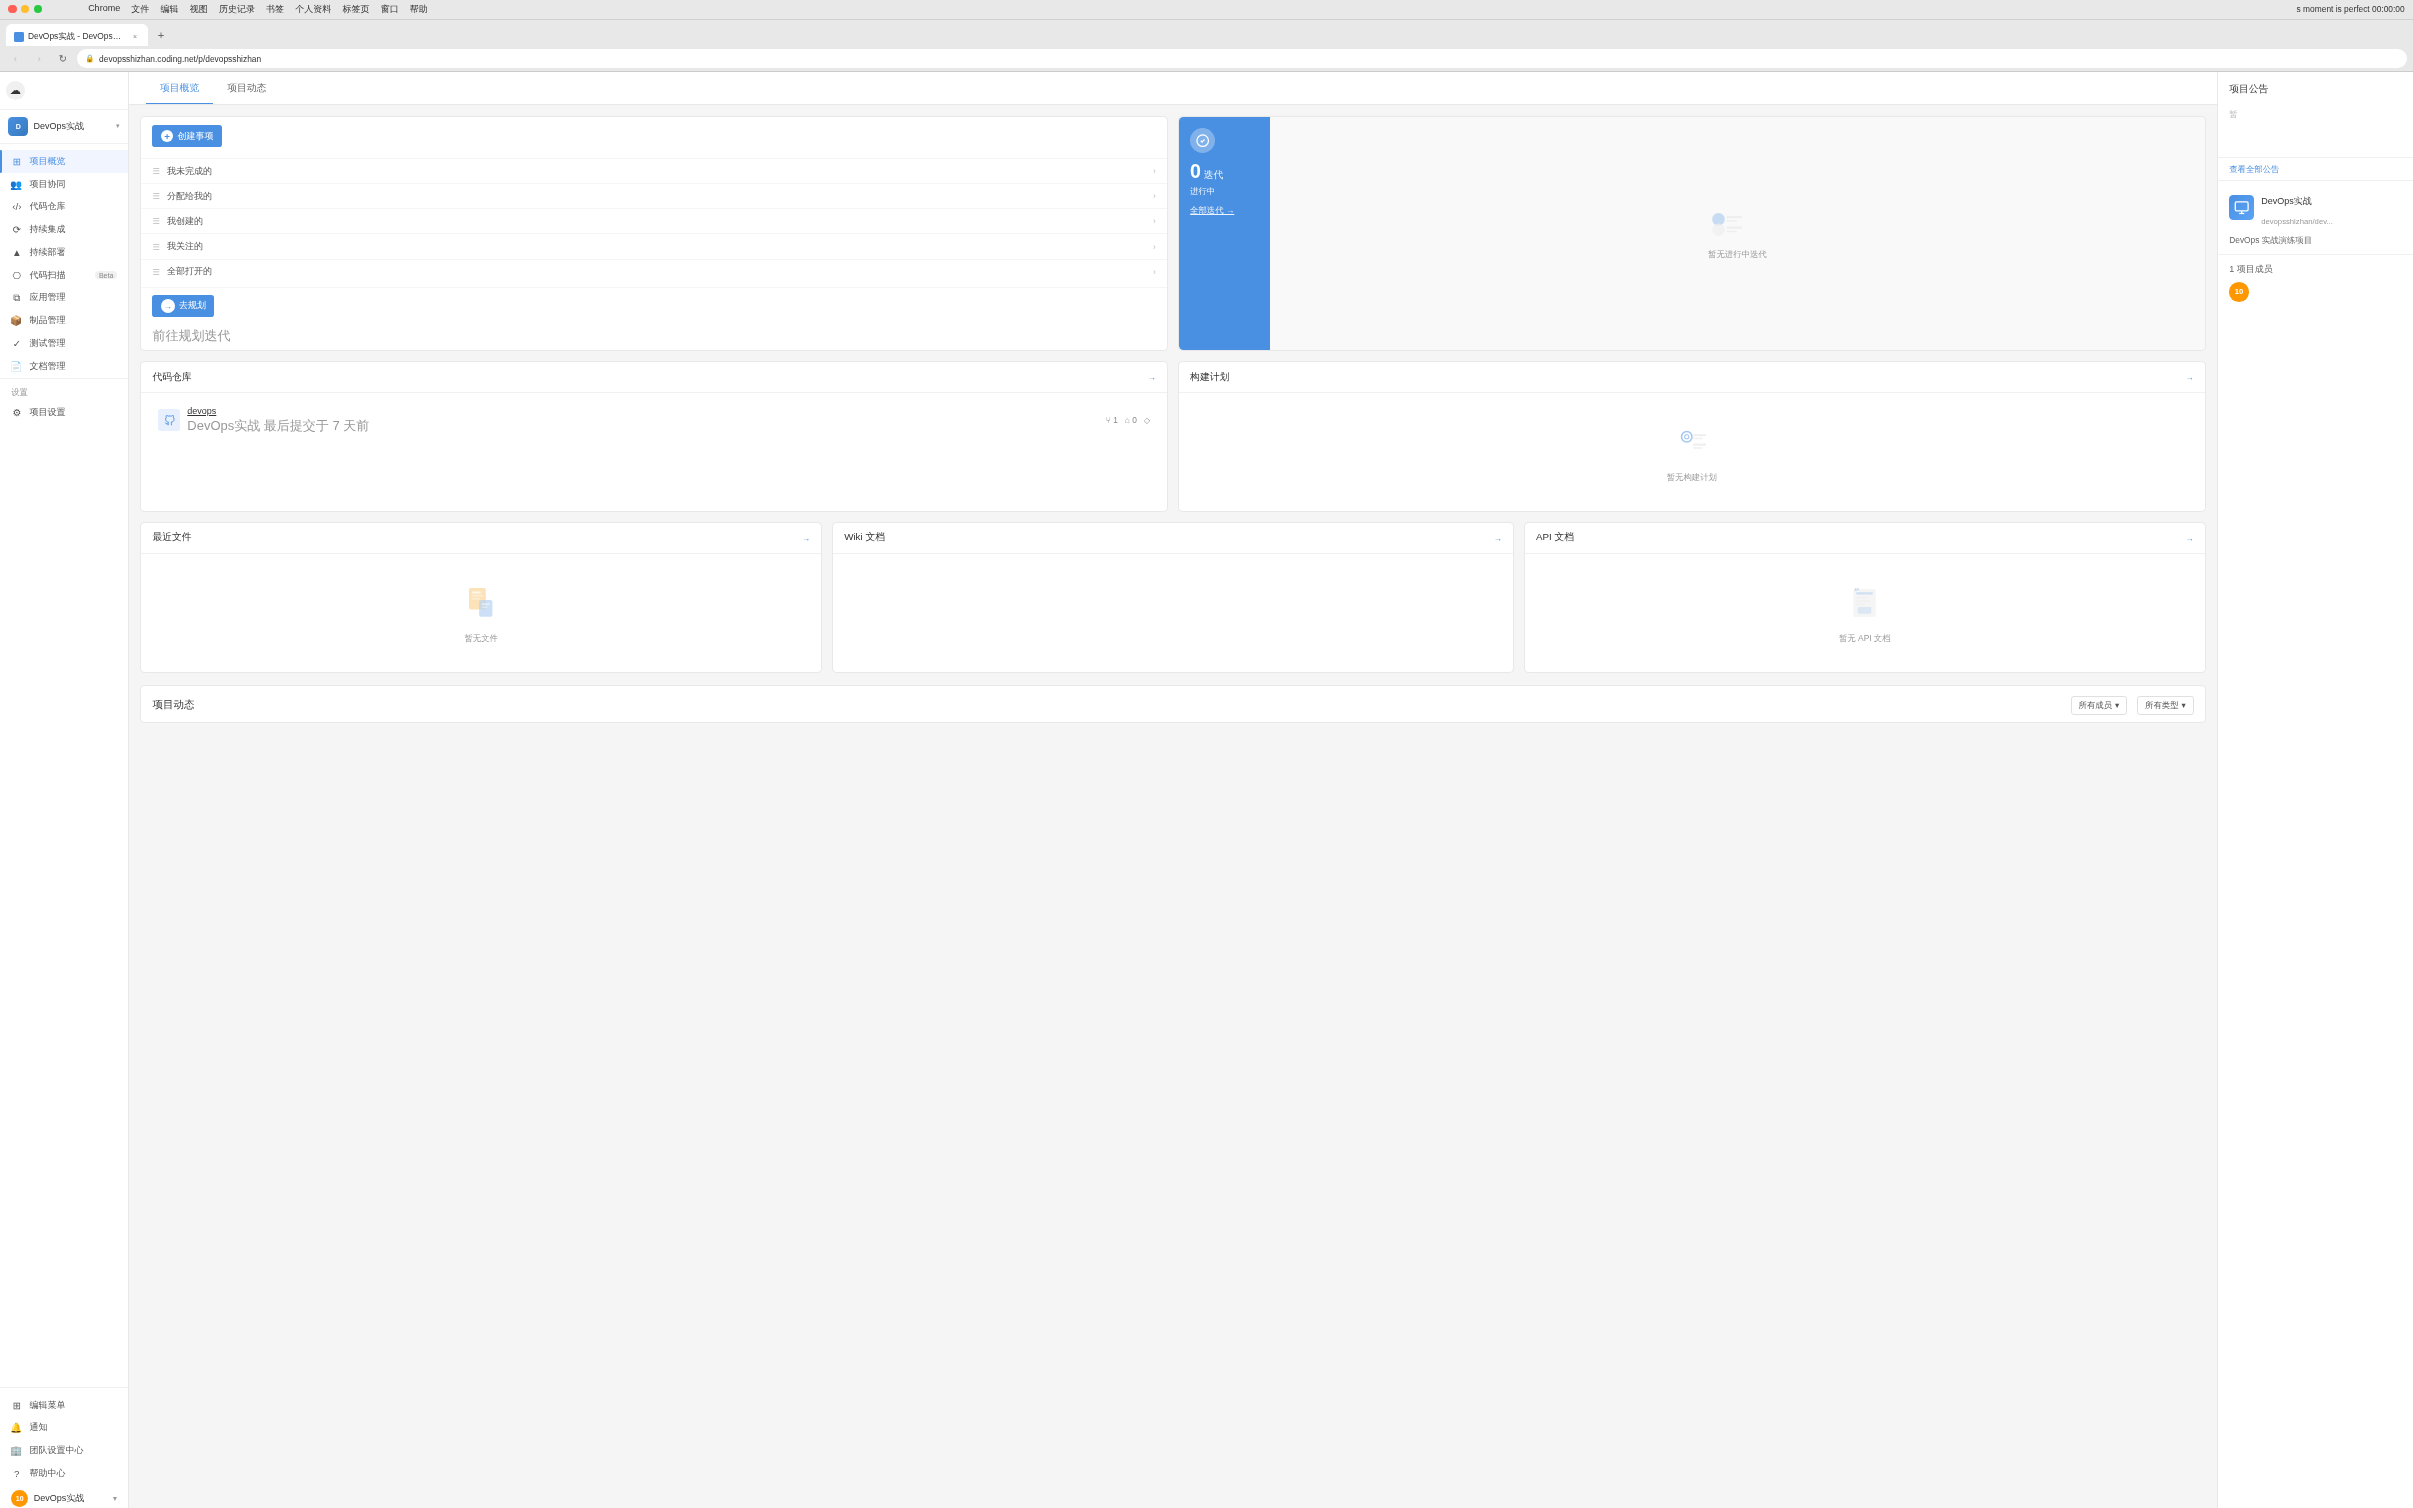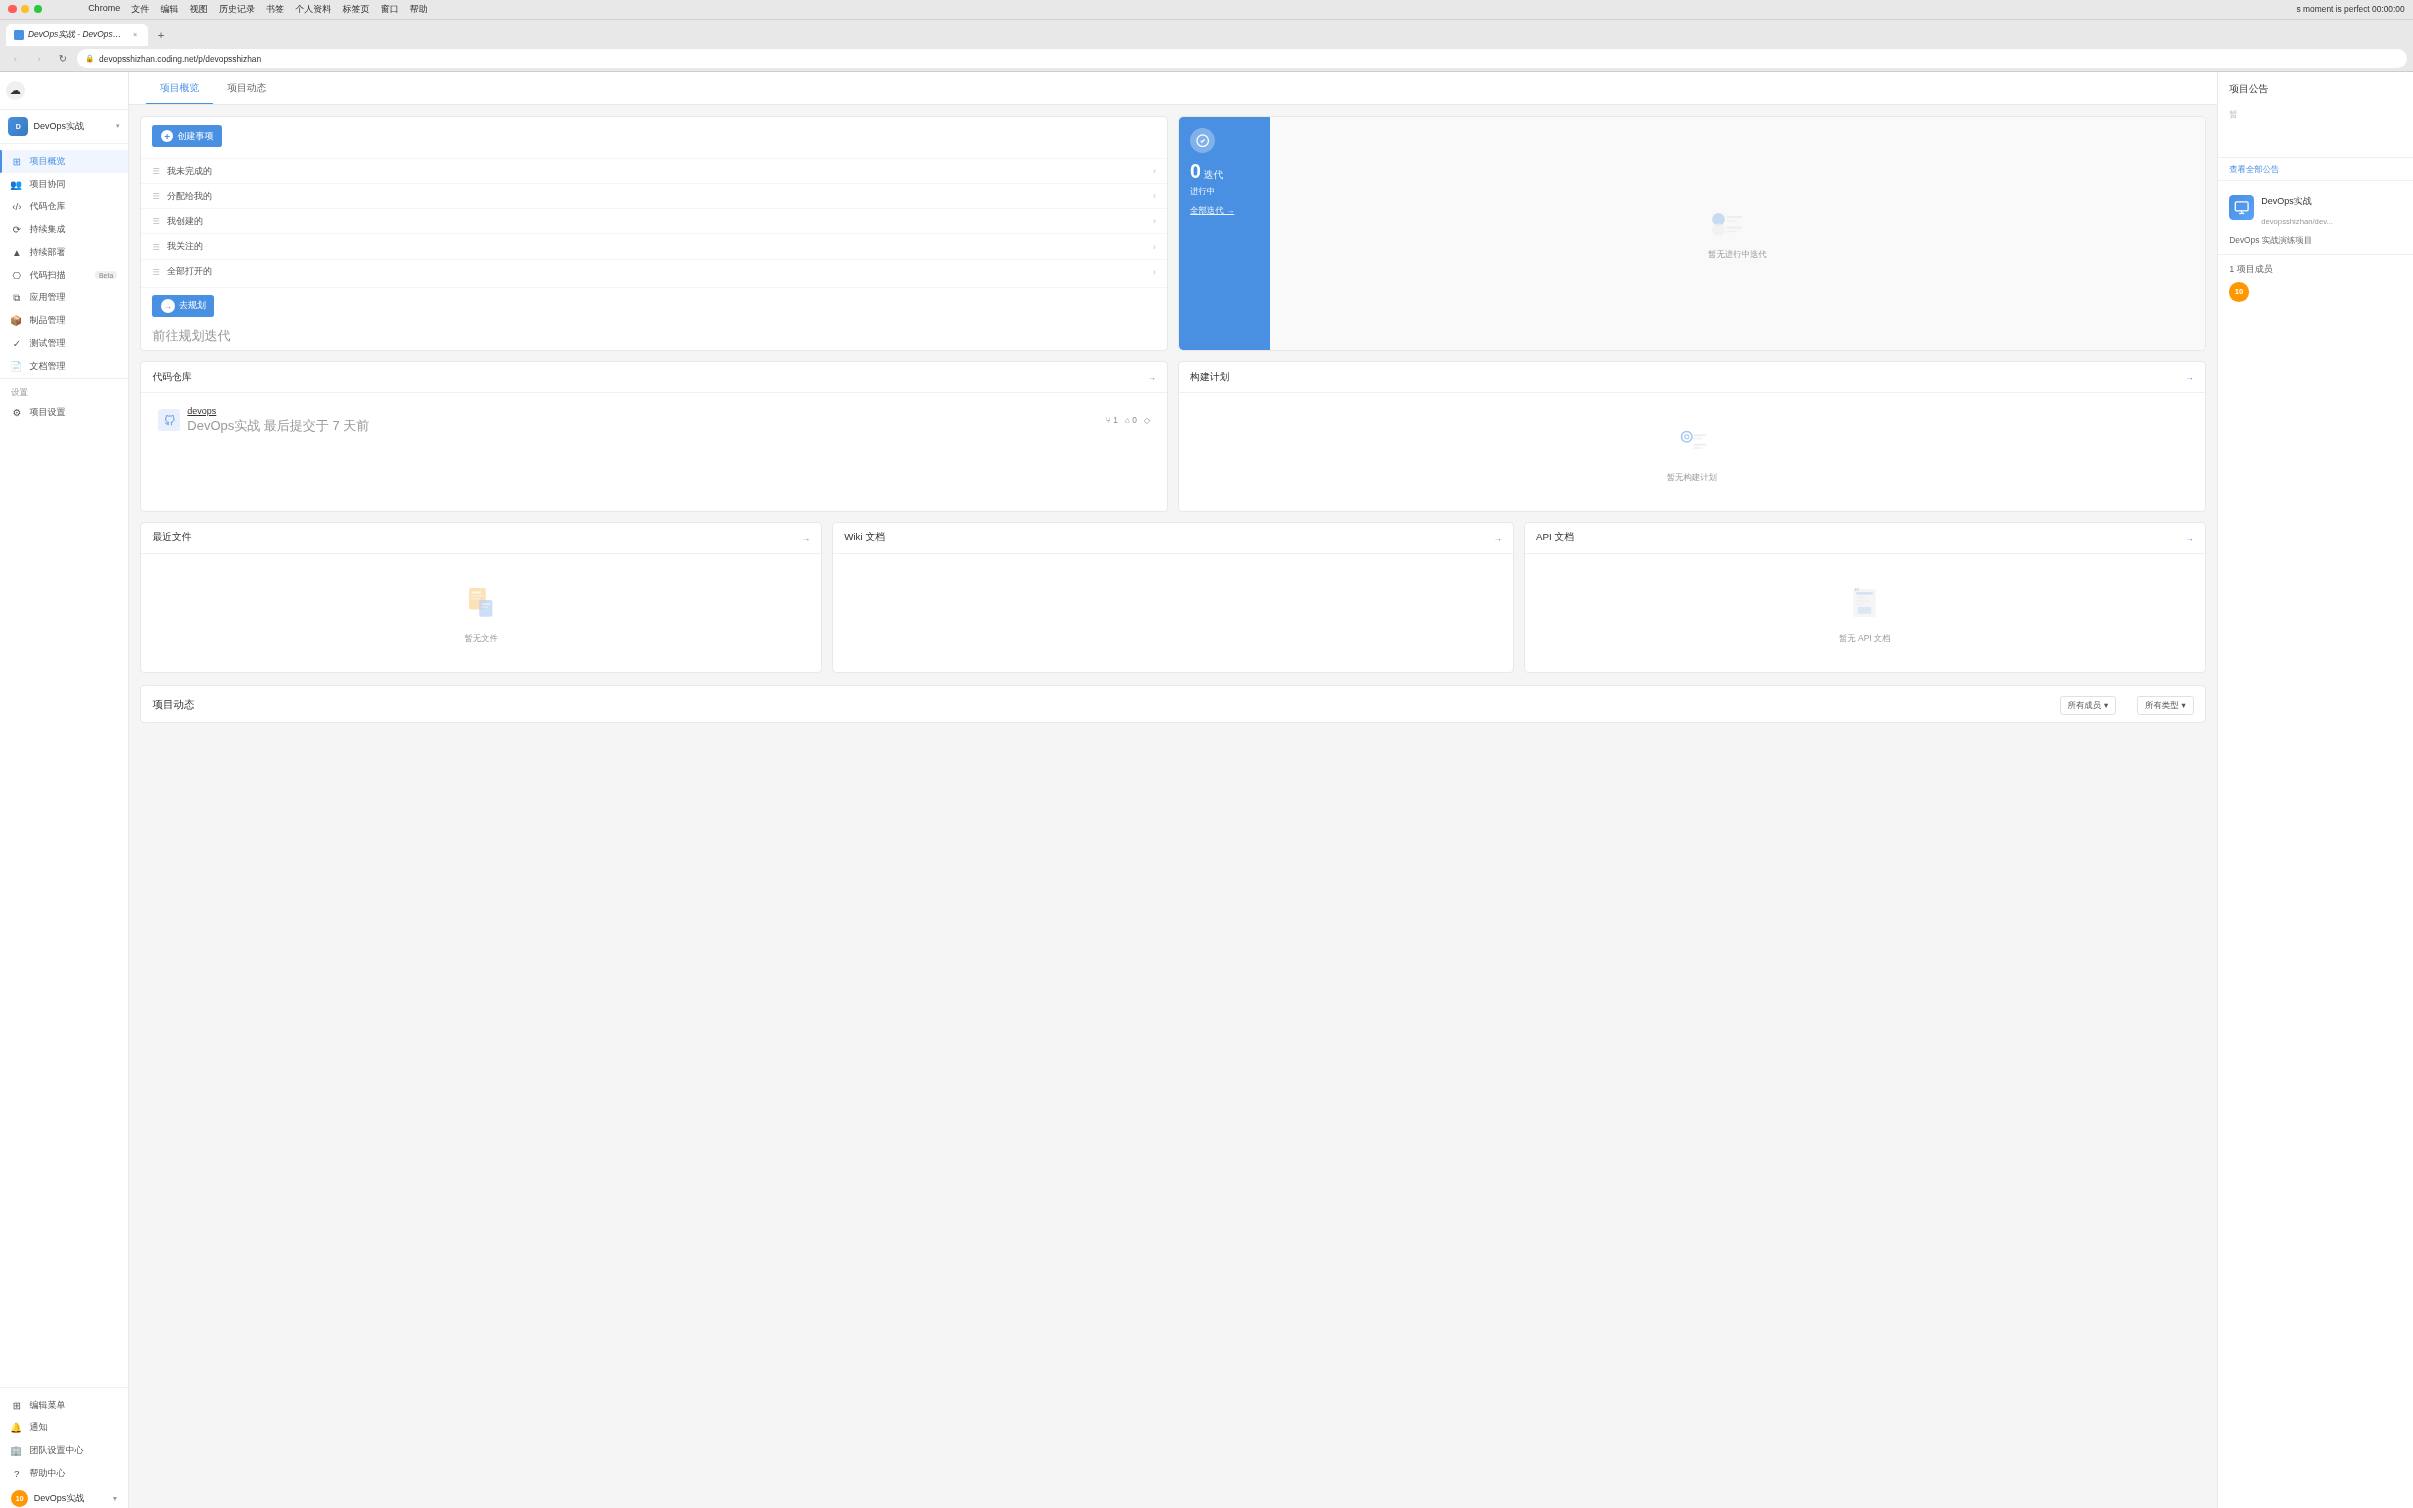--- a/index.html
+++ b/index.html
@@ -36,29 +36,28 @@
       border-bottom: 0.7px solid #ccc;
     }
     .tab-bar {
       display: flex;
       align-items: center;
       padding: 4.2px 5.6px 0;
       gap: 2.8px;
     }
     .browser-tab {
       display: flex;
-      align-items: center;
+      align-items: flex-end;
       background: #fff;
       border-radius: 5.6px 5.6px 0 0;
       padding: 4.2px 8.4px;
       font-size: 8.4px;
       gap: 4.2px;
       height: 22.3px;
       min-width: 126px;
-      font-style: italic;
     }
     .browser-tab .tab-favicon {
       width: 9.8px; height: 9.8px;
       background: #4a90e2;
       border-radius: 1.4px;
       flex-shrink: 0;
     }
     .browser-tab .tab-close {
       margin-left: auto;
       width: 9.8px; height: 9.8px;
@@ -452,21 +451,21 @@
       display: flex;
       align-items: center;
       justify-content: space-between;
       padding: 9.8px 11.2px 7px;
       font-size: 10.5px;
       font-weight: 500;
       color: #333;
     }
     .activity-filters {
       display: flex;
-      gap: 21px;
+      gap: 10px;
       margin-left: 28px;
     }
     .filter-select {
       display: flex;
       align-items: center;
       border: 0.7px solid #e0e0e0;
       border-radius: 2.8px;
       padding: 2.8px 7px;
       font-size: 8.4px;
       color: #555;

